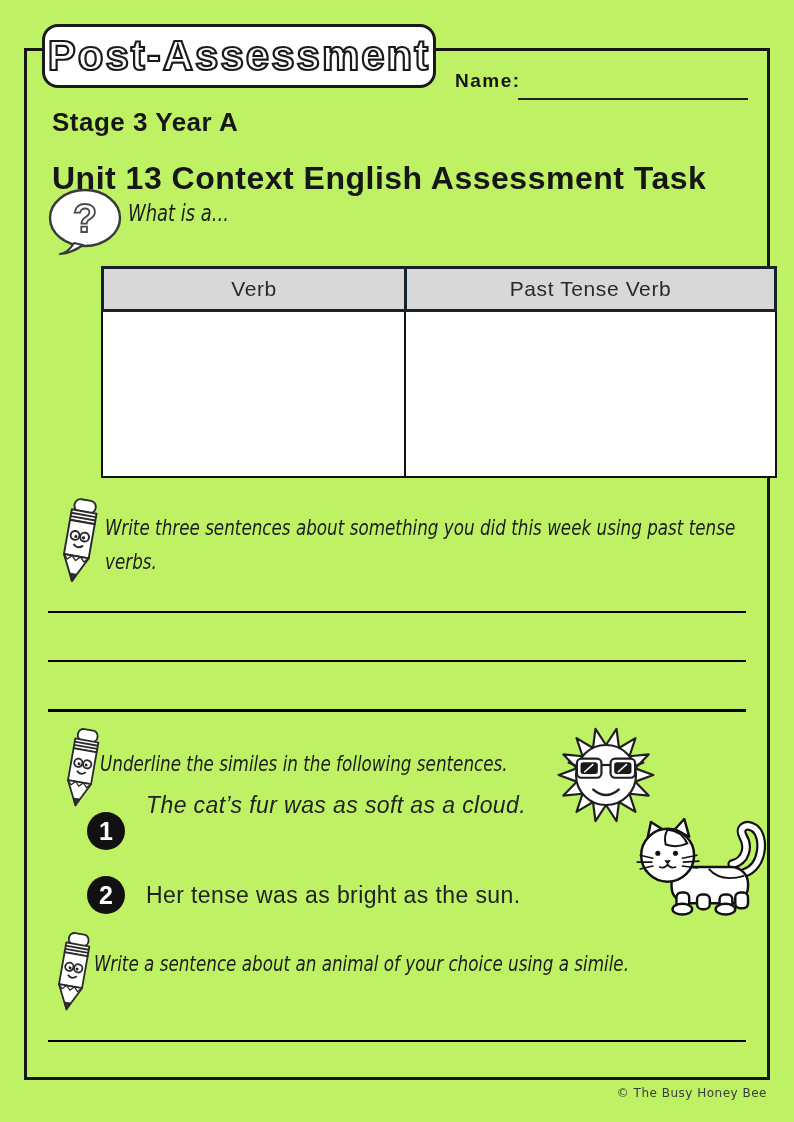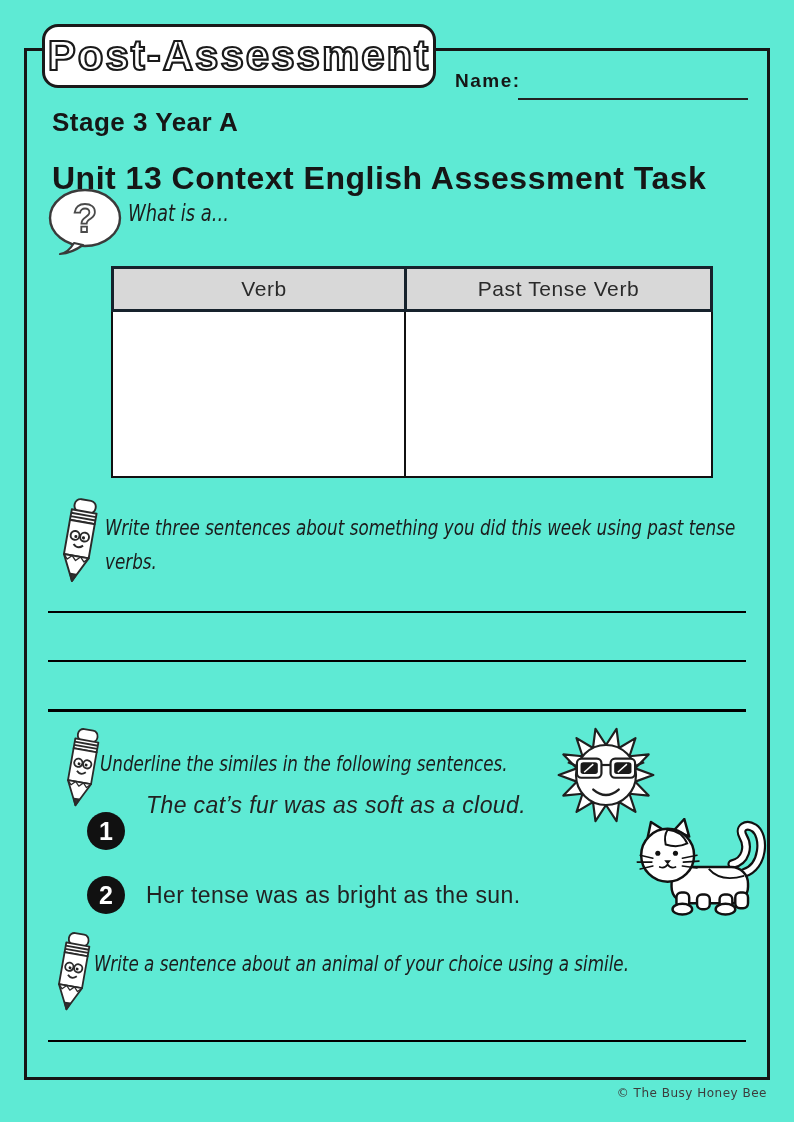--- a/index.html
+++ b/index.html
@@ -1,17 +1,17 @@
 <!DOCTYPE html>
 <html><head>
 <meta charset="utf-8">
 <style>
   html,body { margin:0; padding:0; background:#ffffff; }
   .sheet {
-    position:relative; width:794px; height:1122px; background:#5eead4;
+    position:relative; width:794px; height:1122px; background:#bef264;
     font-family:"Liberation Sans", sans-serif; overflow:hidden; color:#1a1a1a;
   }
   .page-border {
     position:absolute; left:24px; top:48px; width:746px; height:1032px;
     border:3px solid #161616; box-sizing:border-box; z-index:1;
   }
   .title-box {
     position:absolute; left:42px; top:24px; width:394px; height:64px;
     background:#fff; border:3.5px solid #1a1a1a; border-radius:16px;
     box-sizing:border-box; display:flex; align-items:center; justify-content:center; z-index:3;
@@ -30,22 +30,22 @@
   .h-unit  { position:absolute; left:52px; top:160px; font-size:32px; z-index:3; }
 
   .hand {
     font-family:"DejaVu Sans", sans-serif; font-style:italic; color:#1c1c1c;
     transform:scaleX(0.78); transform-origin:0 0;
   }
   .q-icon { position:absolute; left:46px; top:188px; width:78px; height:68px; z-index:3; }
   .q-text { position:absolute; left:128px; top:200px; font-size:23px; z-index:3; white-space:nowrap; }
 
   .vocab-box { position:absolute; top:266px; z-index:3; }
-  .vb-left  { left:67px;  width:306px;padding-left:44px; }
-  .vb-right { left:404px; width:309px; }
+  .vb-left  { left:57px;  width:306px;padding-left:44px; }
+  .vb-right { left:404px; width:373px; }
   .vocab-header {
     height:46px; box-sizing:border-box; border:3px solid #16222c; background:#d8d8d8;
     display:flex; align-items:center; justify-content:center;
     font-size:21px; color:#2a2a2a; letter-spacing:0.6px;
   }
   .vocab-body {
     height:166px; box-sizing:border-box; background:#fff;
     border:2px solid #111; border-top:none;
   }
 

